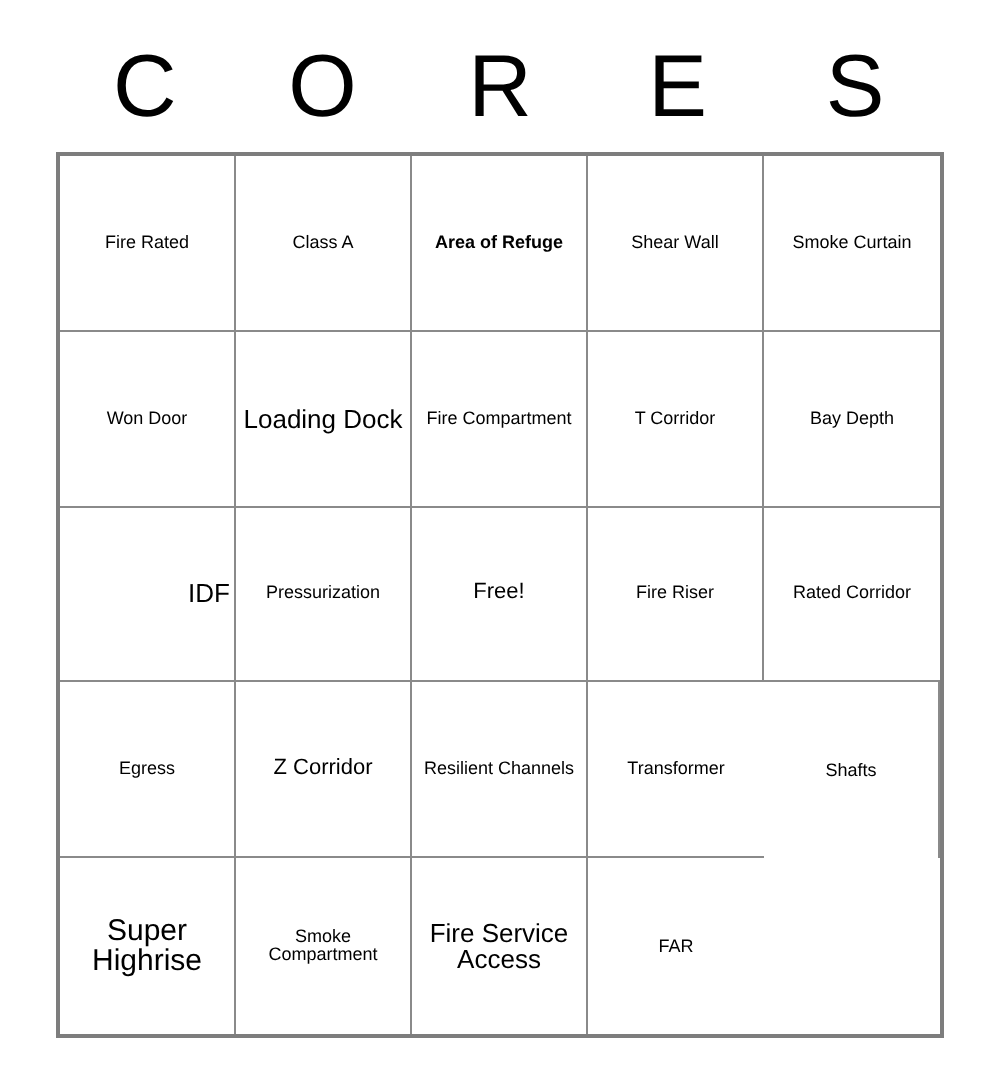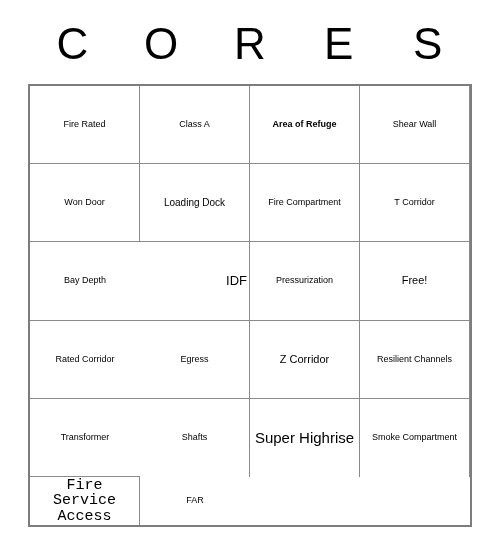--- a/index.html
+++ b/index.html
@@ -41,25 +41,25 @@
     line-height: 1;
     font-weight: 400;
     color: #000000;
     letter-spacing: 0;
   }
 
   
   #grid {
     position: absolute;
     left: 28px;
-    top: 84px;
+    top: 76px;
     width: 444px;
     height: 443px;
     display: grid;
-    grid-template-columns: repeat(4, 1fr);
+    grid-template-columns: repeat(5, 1fr);
     grid-template-rows: repeat(5, 1fr);
     border-top: 2px solid #7d7d7d;
     border-left: 2px solid #7d7d7d;
     border-right: 2px solid #7d7d7d;
     border-bottom: 2px solid #7d7d7d;
     box-sizing: border-box;
     background: #ffffff;
   }
 
   .cell {
@@ -108,45 +108,51 @@
       </div>
     <div class="cell">
         <span class="cell-text" style="font-size: 9px;">Class A</span>
       </div>
     <div class="cell">
         <span class="cell-text" style="font-size: 9px; font-weight: bold;">Area of Refuge</span>
       </div>
     <div class="cell">
         <span class="cell-text" style="font-size: 9px;">Shear Wall</span>
       </div>
+    <div class="cell last-col">
+        <span class="cell-text" style="font-size: 9px;">Smoke Curtain</span>
+      </div>
 
     <div class="cell">
         <span class="cell-text" style="font-size: 9px;">Won Door</span>
       </div>
     <div class="cell">
-        <span class="cell-text" style="font-size: 10px;">Loading Dock</span>
+        <span class="cell-text" style="font-size: 13px;">Loading Dock</span>
       </div>
     <div class="cell">
         <span class="cell-text" style="font-size: 9px;">Fire Compartment</span>
       </div>
     <div class="cell">
         <span class="cell-text" style="font-size: 9px;">T Corridor</span>
       </div>
     <div class="cell last-col">
         <span class="cell-text" style="font-size: 9px;">Bay Depth</span>
       </div>
 
     <div class="cell">
         <span class="cell-text" style="font-size: 13px; text-align: right;">IDF</span>
       </div>
     <div class="cell">
         <span class="cell-text" style="font-size: 9px;">Pressurization</span>
       </div>
     <div class="cell">
         <span class="cell-text" style="font-size: 11px;">Free!</span>
+      </div>
+    <div class="cell">
+        <span class="cell-text" style="font-size: 9px;">Fire Riser</span>
       </div>
     <div class="cell last-col">
         <span class="cell-text" style="font-size: 9px;">Rated Corridor</span>
       </div>
 
     <div class="cell">
         <span class="cell-text" style="font-size: 9px;">Egress</span>
       </div>
     <div class="cell">
         <span class="cell-text" style="font-size: 11px;">Z Corridor</span>
@@ -161,20 +167,20 @@
     <div class="cell last-row">
         <span class="cell-text" style="font-size: 9px;">Shafts</span>
       </div>
     <div class="cell last-row">
         <span class="cell-text" style="font-size: 15px; text-align: center;">Super Highrise</span>
       </div>
     <div class="cell last-row">
         <span class="cell-text" style="font-size: 9px;">Smoke Compartment</span>
       </div>
     <div class="cell last-row">
-        <span class="cell-text" style="font-size: 15px; font-family: Liberation Mono, monospace;">Fire Service Access</span>
+        <span class="cell-text" style="font-size: 13px;">Fire Service Access</span>
       </div>
     <div class="cell last-row last-col">
         <span class="cell-text" style="font-size: 9px;">FAR</span>
       </div>
 
   </div>
 </div>
 
 </body></html>

